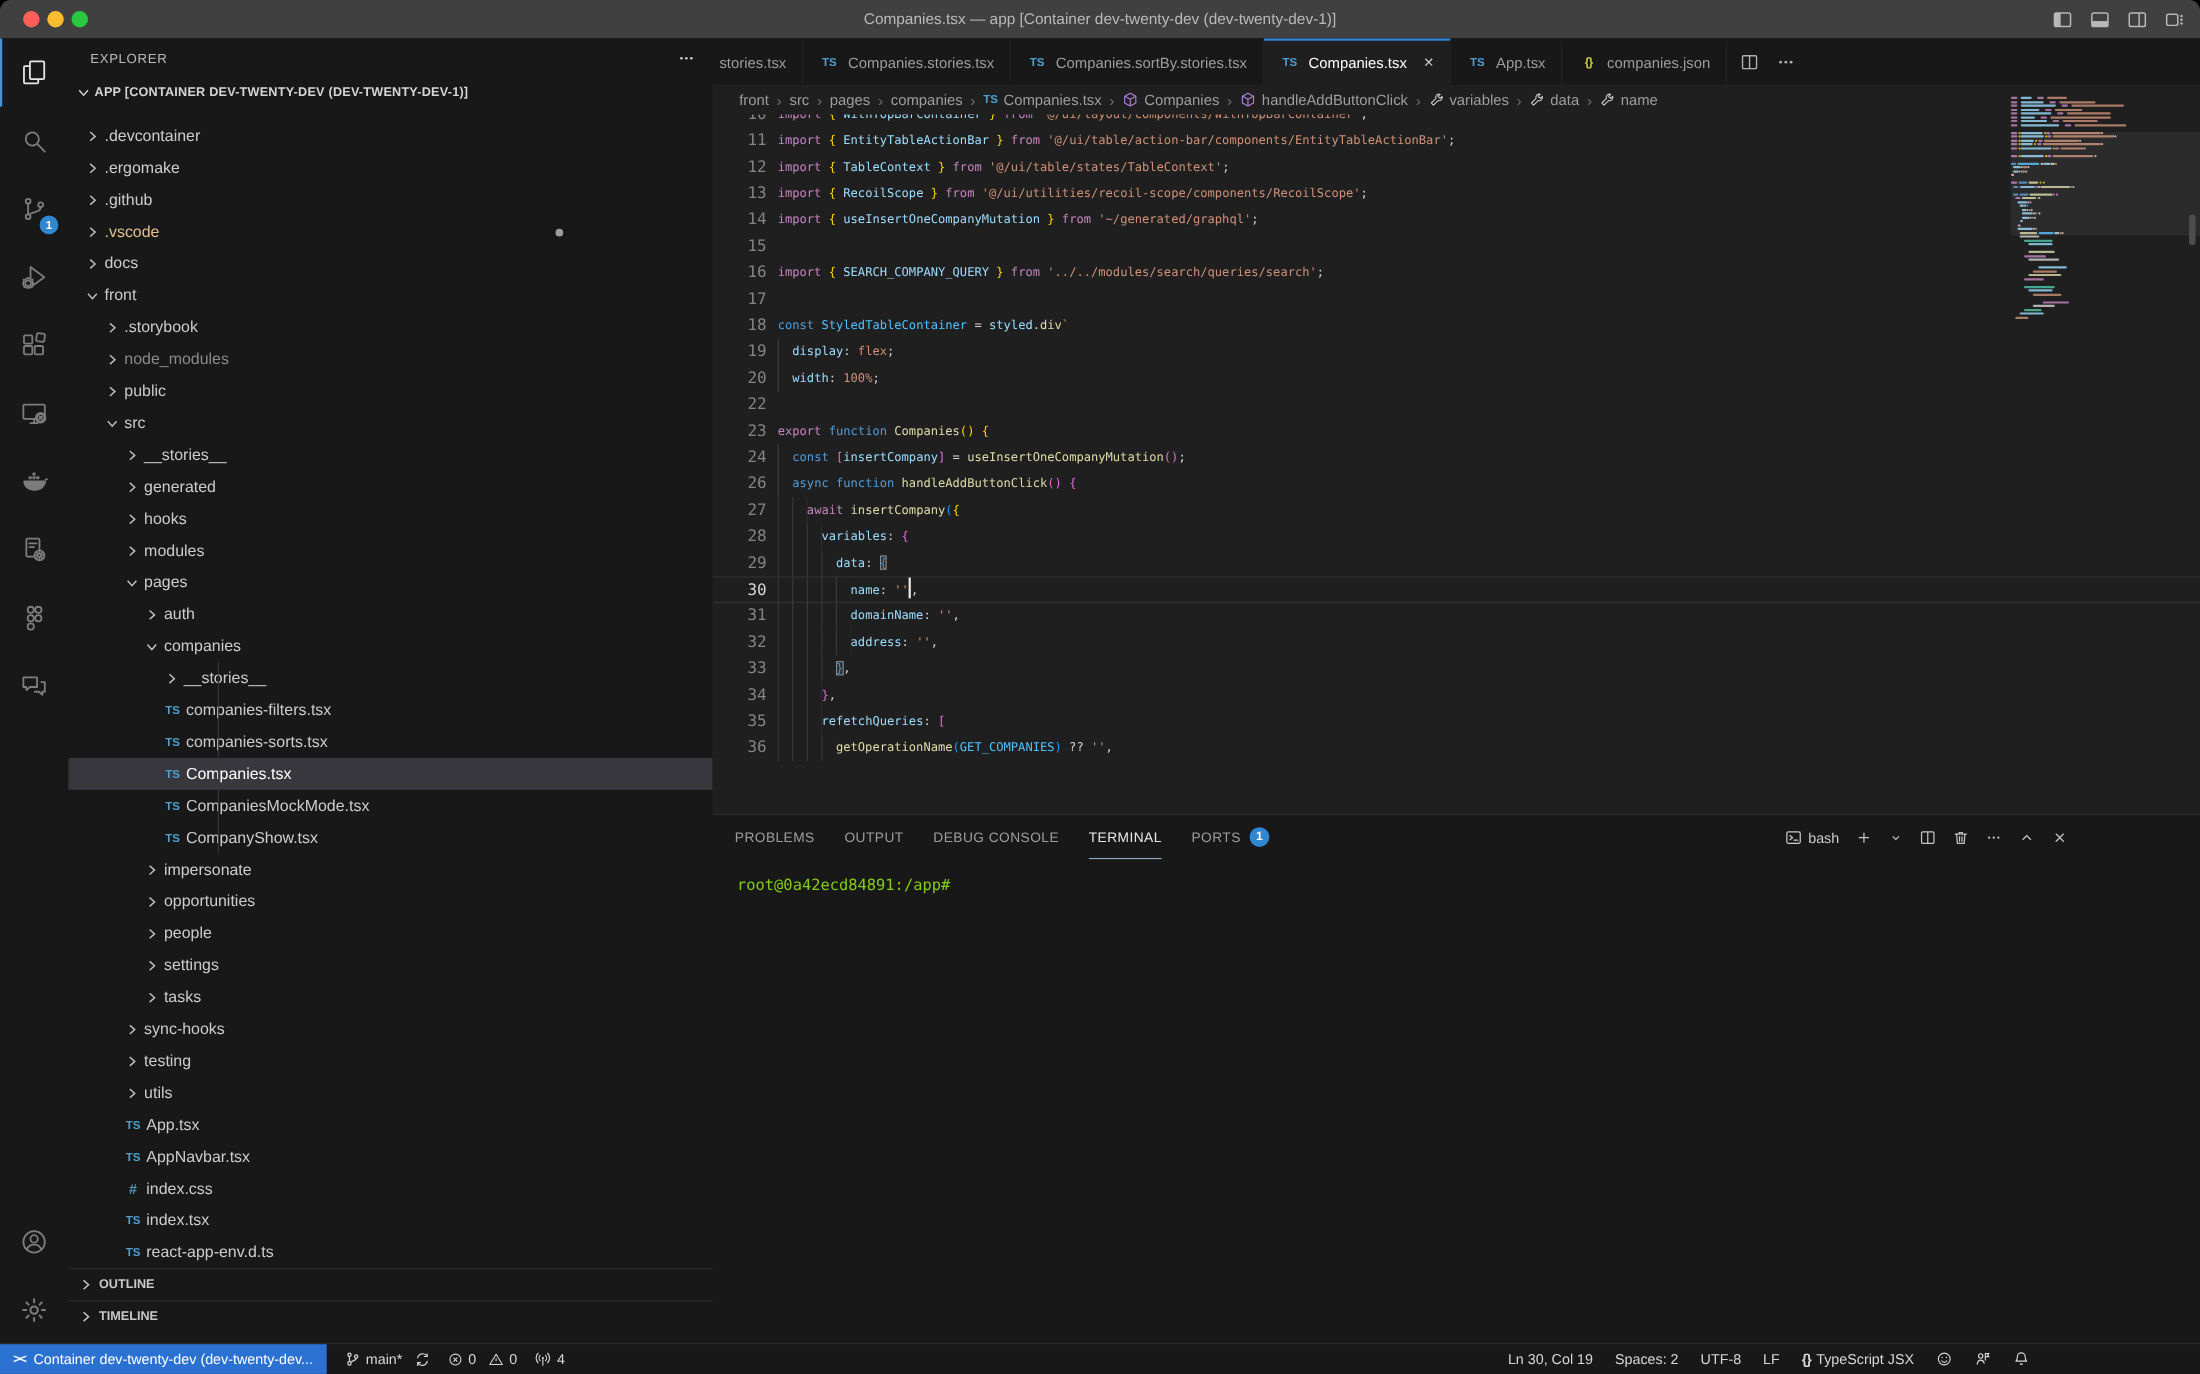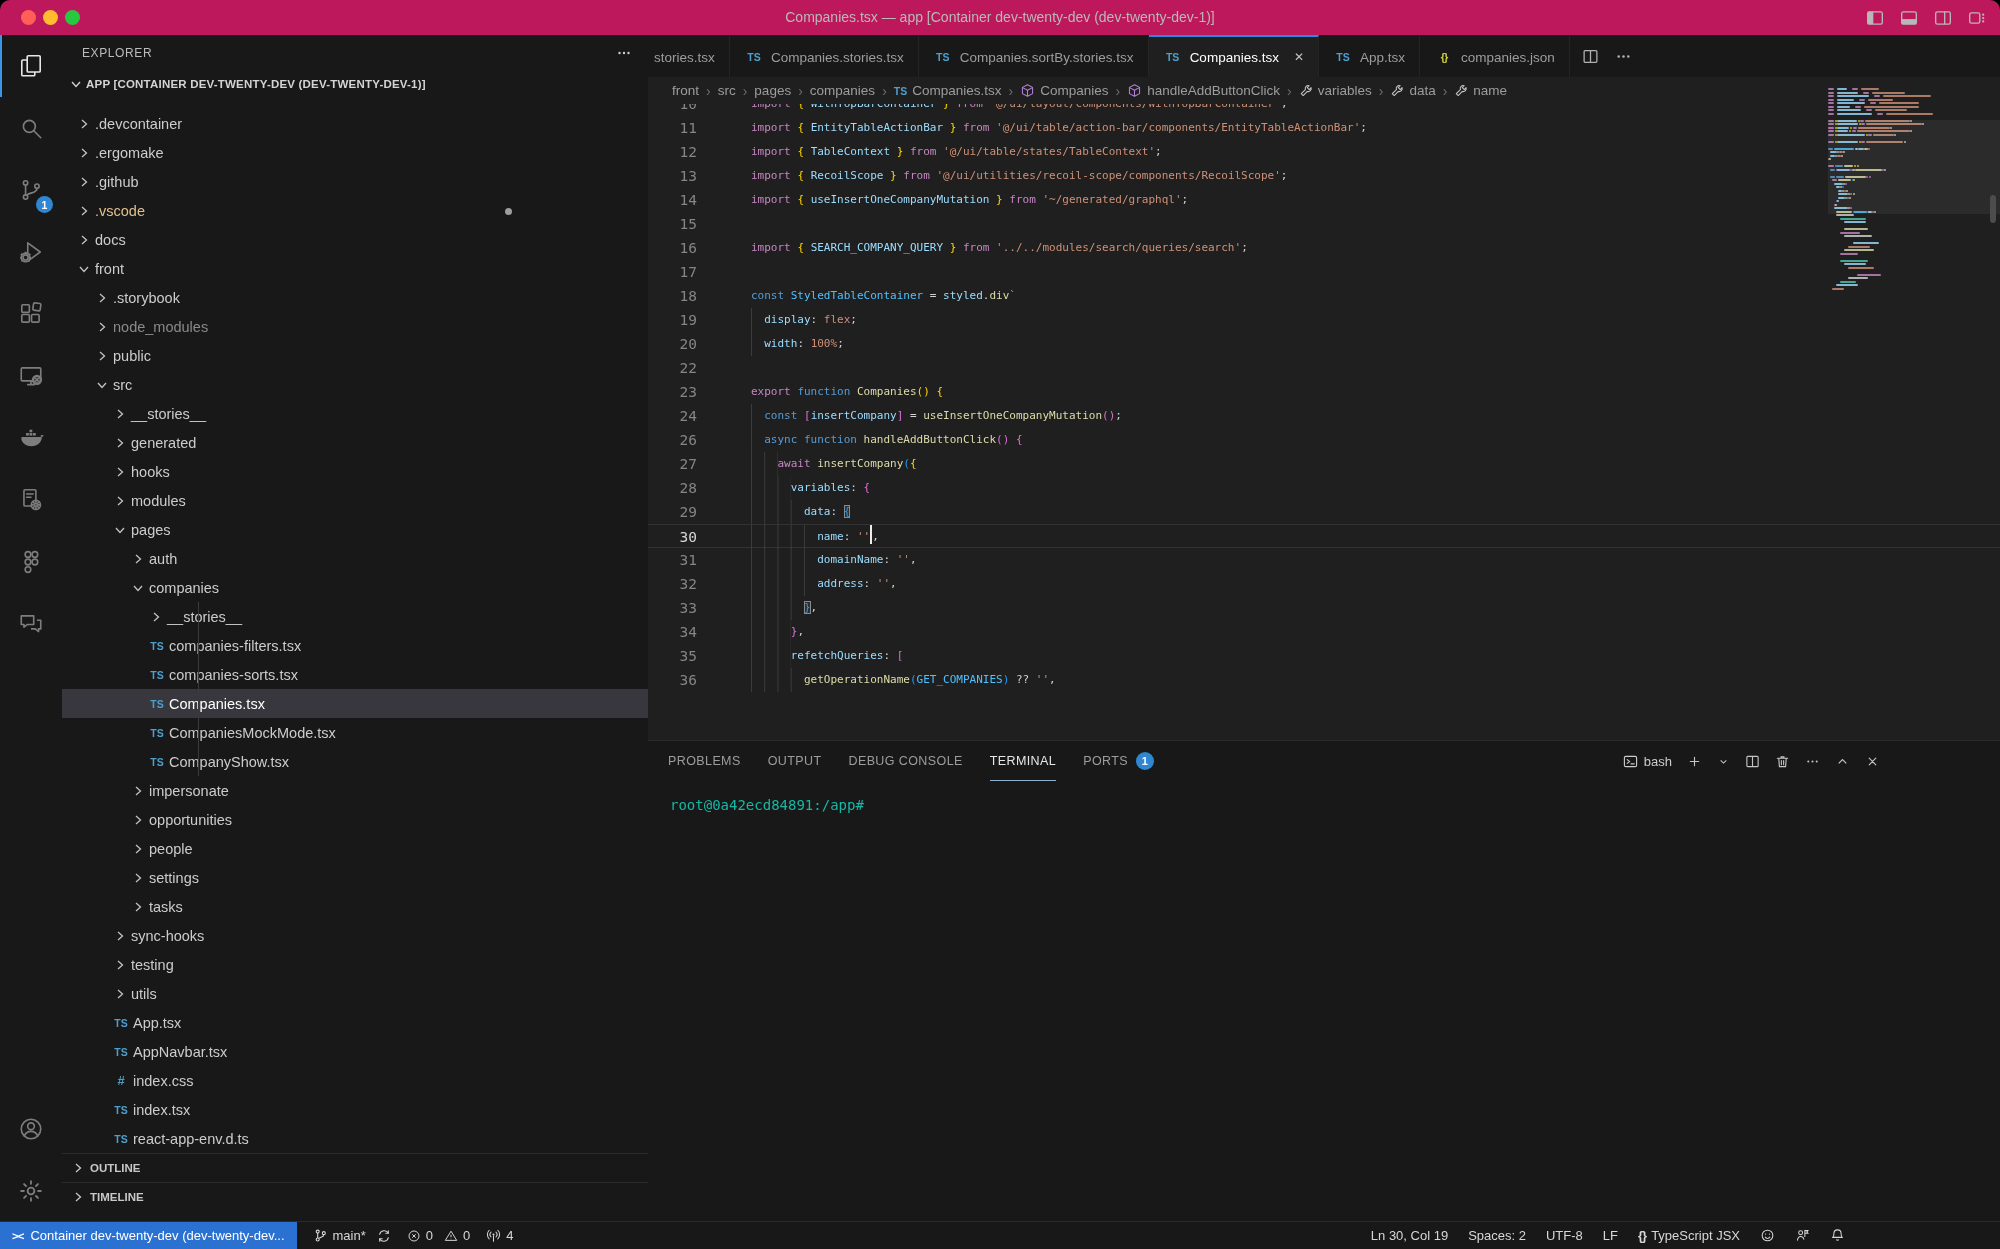--- a/index.html
+++ b/index.html
@@ -1,19 +1,19 @@
 <!DOCTYPE html>
 <html><head>
 <meta charset="utf-8">
 <style>
   html,body{margin:0;padding:0;background:#000;}
   .window{position:relative;width:2000px;height:1249px;background:#181818;overflow:hidden;
     font-family:"Liberation Sans",sans-serif;border-radius:10px 10px 0 0;color:#ccc;}
   
-  .titlebar{position:absolute;top:0;left:0;right:0;height:35px;background:#be185d;border-bottom:1px solid #000;}
+  .titlebar{position:absolute;top:0;left:0;right:0;height:35px;background:#404040;border-bottom:1px solid #000;}
   .tl{position:absolute;top:10px;width:15px;height:15px;border-radius:50%;}
   .tl.r{left:21px;background:#ff5f57;} .tl.y{left:43px;background:#febc2e;} .tl.g{left:65px;background:#28c840;}
   .wtitle{position:absolute;left:0;right:0;top:0;height:35px;line-height:35px;text-align:center;
     font-size:14px;color:#b9b9b9;}
   .tbicons{position:absolute;right:14px;top:0;height:35px;display:flex;align-items:center;gap:16px;color:#b8b8b8;}
   
   .activitybar{position:absolute;top:35px;left:0;width:62px;bottom:27px;background:#181818;border-right:1px solid #252525;
     display:flex;flex-direction:column;align-items:stretch;}
   .act{position:relative;height:62px;display:flex;align-items:center;justify-content:center;color:#7d7d7d;border-left:2px solid transparent;border-right:2px solid transparent;}
   .act.active{color:#e7e7e7;border-left:2px solid #3d95e6;}
@@ -54,21 +54,21 @@
   .tab .close{margin-left:8px;color:#c5c5c5;font-size:12px;}
   .tab-actions{display:flex;align-items:center;gap:16px;color:#b0b0b0;margin-left:12px;}
   .breadcrumb{position:absolute;top:42px;left:0;right:0;height:27px;background:#1f1f1f;display:flex;align-items:center;
     padding-left:24px;font-size:13.5px;color:#9d9d9d;gap:7px;white-space:nowrap;}
   .breadcrumb .sep{color:#6d6d6d;font-size:14px;}
   .breadcrumb .bc{display:flex;align-items:center;gap:5px;}
   .bc .ficon{width:auto;flex:none;}
   
   .code-area{position:absolute;top:69px;left:0;right:0;height:636px;overflow:hidden;font-family:"DejaVu Sans Mono",monospace;}
   .code-stack{margin-top:-12px;}
-  .cl{display:flex;height:24px;box-sizing:border-box;gap:44px;}
+  .cl{display:flex;height:24px;box-sizing:border-box;}
   .cl .ln{flex:0 0 49px;text-align:right;padding-right:10px;color:#858585;font-size:14.5px;line-height:24px;}
   .cl pre{margin:0;font-family:inherit;font-size:11px;line-height:24px;white-space:pre;}
   .cl.cur-line{border-top:1px solid #333;border-bottom:1px solid #333;}
   .cl.cur-line .ln{color:#d7d7d7;}
   .tk-kw{color:#c586c0;} .tk-kw2{color:#569cd6;} .tk-v{color:#9cdcfe;} .tk-fn{color:#dcdcaa;}
   .tk-s{color:#ce9178;} .tk-b1{color:#ffd700;} .tk-b2{color:#da70d6;} .tk-b3{color:#179fff;}
   .tk-p{color:#d4d4d4;} .tk-c2{color:#4fc1ff;} .tk-csp{color:#9cdcfe;} .tk-csv{color:#ce9178;}
   .tk-ind{display:inline-block;background-image:linear-gradient(to right,#3c3c3c 1px,transparent 1px);background-size:2ch 100%;}
   .bx{outline:1px solid #8a8a8a;outline-offset:-1px;background:rgba(120,120,120,.18);}
   .cur{display:inline-block;width:0;border-left:2px solid #ececec;height:19px;vertical-align:-4px;}
@@ -79,21 +79,21 @@
   .or-thumb{position:absolute;right:4px;top:160px;width:6px;height:28px;background:#4c4c4c;border-radius:3px;}
   
   .panel{position:absolute;top:705px;left:0;right:0;bottom:0;background:#181818;border-top:1px solid #2b2b2b;}
   .panel-head{height:40px;display:flex;align-items:flex-end;padding-left:20px;gap:27px;position:relative;}
   .ptab{font-size:12.5px;letter-spacing:.4px;color:#9d9d9d;display:flex;align-items:center;gap:8px;height:40px;box-sizing:border-box;border-bottom:1.5px solid transparent;}
   .ptab.active{color:#e7e7e7;border-bottom:1.5px solid #8fb0cc;}
   .ptab .pbadge{min-width:18px;height:18px;border-radius:9px;background:#2f86d1;color:#fff;font-size:11px;font-weight:bold;
     display:flex;align-items:center;justify-content:center;}
   .panel-actions{position:absolute;right:120px;top:0;height:40px;display:flex;align-items:center;gap:15px;color:#c5c5c5;}
   .panel-actions .shell{display:flex;align-items:center;gap:6px;font-size:13px;color:#cccccc;}
-  .term{padding:16px 0 0 22px;font-family:"DejaVu Sans Mono",monospace;font-size:14px;color:#14b8a6;}
+  .term{padding:16px 0 0 22px;font-family:"DejaVu Sans Mono",monospace;font-size:14px;color:#84cc16;}
   
   .statusbar{position:absolute;left:0;right:0;bottom:0;height:27px;background:#181818;border-top:1px solid #2b2b2b;
     display:flex;align-items:center;font-size:13px;color:#d7d7d7;}
   .sb-remote{height:100%;background:#2b71d2;color:#fff;display:flex;align-items:center;gap:7px;padding:0 12px;font-size:13px;}
   .sb-remote .rg{font-weight:bold;font-size:11.5px;letter-spacing:-1px;}
   .sb-item{display:flex;align-items:center;gap:5px;margin-left:16px;}
   .sb-right{position:absolute;right:155px;top:0;height:100%;display:flex;align-items:center;gap:20px;}
   .sb-right .sb-item{margin-left:0;}
   svg{display:block;}
 </style>

